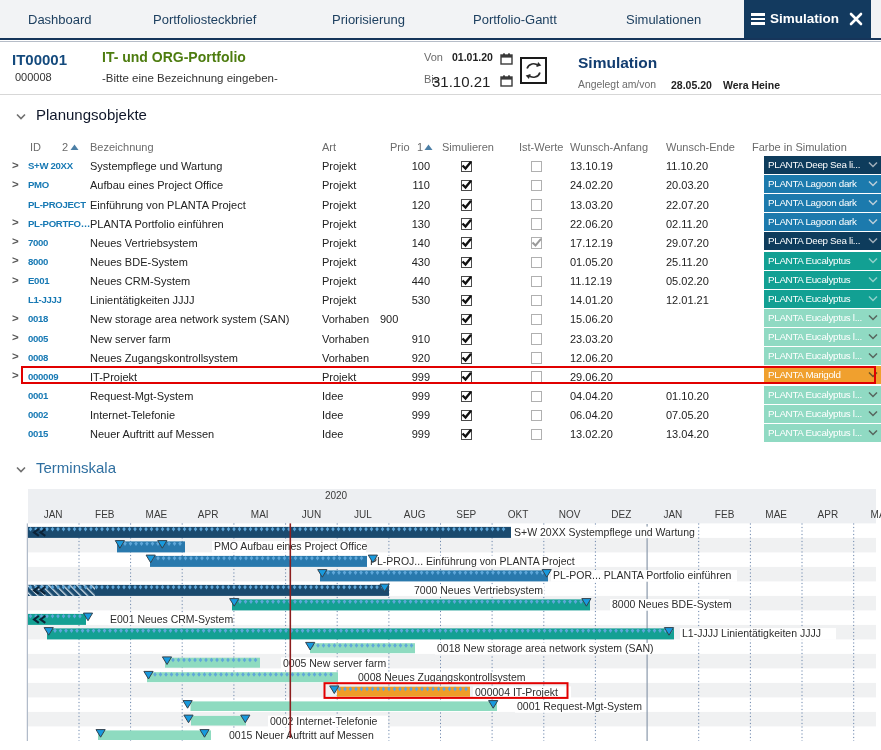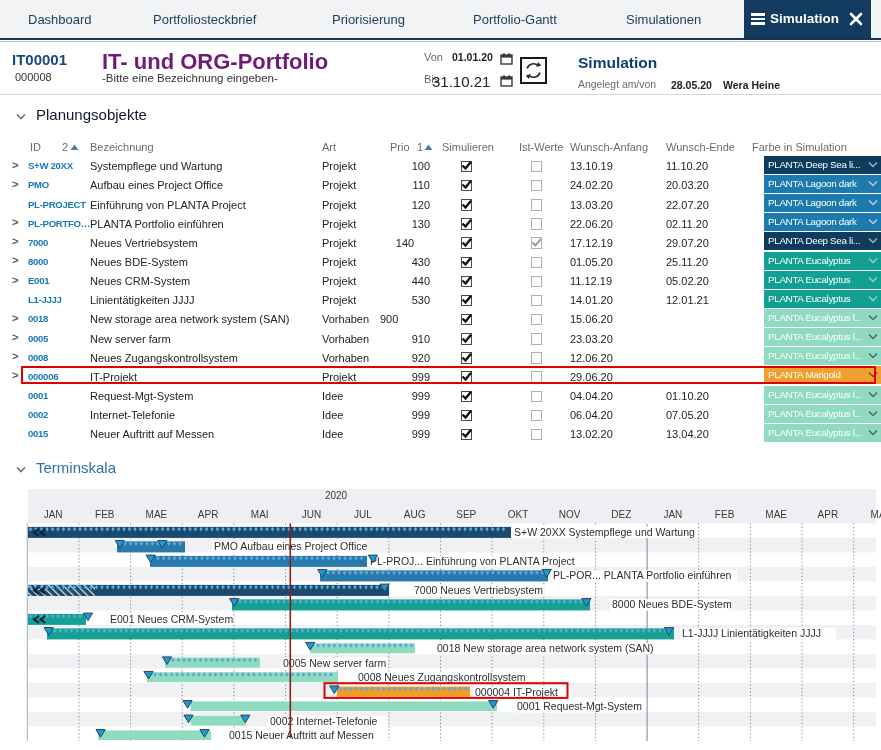--- a/index.html
+++ b/index.html
@@ -25,21 +25,21 @@
 <div class="abs" style="left:751px;top:22px;width:14px;height:2.5px;background:#fff;"></div>
 <div class="abs" style="left:770px;top:11px;font-size:13.5px;font-weight:bold;color:#fff;">Simulation</div>
 <svg class="abs" style="left:849px;top:12px;" width="14" height="14">
     <path d="M2,2 L12,12 M12,2 L2,12" stroke="#fff" stroke-width="2.6" stroke-linecap="round"></path>
   </svg>
 <div class="abs" style="left:0;top:37.5px;width:881px;height:2.2px;background:#16355a;"></div>
 <div class="abs" style="left:0;top:41.3px;width:881px;height:1px;background:#b6bdc8;"></div>
 
 <div class="abs" style="left:12px;top:51px;font-size:15px;font-weight:bold;color:#144a7d;">IT00001</div>
 <div class="abs" style="left:15px;top:71px;font-size:11px;color:#333;">000008</div>
-<div class="abs" style="left:102px;top:49px;font-size:22px;font-weight:bold;color:#701a75;">IT- und ORG-Portfolio</div>
+<div class="abs" style="left:102px;top:49px;font-size:14px;font-weight:bold;color:#4d7c0f;">IT- und ORG-Portfolio</div>
 <div class="abs" style="left:102px;top:72px;font-size:11.5px;color:#333;">-Bitte eine Bezeichnung eingeben-</div>
 <div class="g" style="left:424px;top:51px;">Von</div>
 <div class="t" style="left:452px;top:51px;font-weight:bold;font-size:10.5px;">01.01.20</div>
 <div class="g" style="left:424px;top:73px;">Bis</div>
 <div class="t" style="left:432px;top:73px;font-weight:normal;font-size:15px;">31.10.21</div>
 <svg class="abs" style="left:500px;top:53px;" width="13" height="12" viewBox="0 0 13 12">
     <rect x="1" y="2" width="11" height="9" fill="none" stroke="#3a3a3a" stroke-width="1.4"></rect>
     <rect x="1" y="2" width="11" height="2.6" fill="#3a3a3a"></rect>
     <rect x="3" y="0.4" width="2" height="2.4" fill="#3a3a3a"></rect>
     <rect x="8" y="0.4" width="2" height="2.4" fill="#3a3a3a"></rect>
@@ -148,21 +148,21 @@
 <div class="chk" style="left:530.5px;top:218.2px;border:1.3px solid #b0b0b0;"></div>
 <div class="t" style="left:570px;top:217.6px;">22.06.20</div>
 <div class="t" style="left:666px;top:217.6px;">02.11.20</div>
 <div class="cell" style="top:213.2px;background:#1c7aad;"><span style="padding-left:4px;">PLANTA Lagoon dark</span><svg style="position:absolute;right:8px;top:6px;" width="10" height="6">
       <path d="M1,0.5 L5,4.5 L9,0.5" stroke="#b9cdd9" stroke-width="1.5" fill="none"></path>
     </svg></div>
 <div class="abs" style="left:12px;top:235.3px;font-size:11.5px;font-weight:bold;color:#575757;">&gt;</div>
 <div class="id" style="left:28px;top:236.8px;">7000</div>
 <div class="t" style="left:90px;top:236.8px;">Neues Vertriebsystem</div>
 <div class="t" style="left:322px;top:236.8px;">Projekt</div>
-<div class="t" style="left:380px;top:236.8px;width:50px;text-align:center;">140</div>
+<div class="t" style="left:380px;top:236.8px;width:50px;text-align:right;">140</div>
 <div class="chk" style="left:460.5px;top:237.4px;border:1.3px solid #4a4a4a;">
     <svg style="position:absolute;left:-1.5px;top:-2.5px;" width="14" height="14">
       <path d="M2.5,6.5 L5.5,9.5 L11,2.8" stroke="#111" stroke-width="2.4" fill="none"></path>
     </svg>
   </div>
 <div class="chk" style="left:530.5px;top:237.4px;border:1.3px solid #b0b0b0;">
     <svg style="position:absolute;left:-1.5px;top:-2.5px;" width="14" height="14">
       <path d="M2.5,6.5 L5.5,9.5 L11,2.8" stroke="#9a9a9a" stroke-width="2" fill="none"></path>
     </svg>
   </div>
@@ -257,21 +257,21 @@
     <svg style="position:absolute;left:-1.5px;top:-2.5px;" width="14" height="14">
       <path d="M2.5,6.5 L5.5,9.5 L11,2.8" stroke="#111" stroke-width="2.4" fill="none"></path>
     </svg>
   </div>
 <div class="chk" style="left:530.5px;top:352.2px;border:1.3px solid #b0b0b0;"></div>
 <div class="t" style="left:570px;top:351.6px;">12.06.20</div>
 <div class="cell" style="top:347.2px;background:#90dac3;"><span style="padding-left:4px;">PLANTA Eucalyptus l...</span><svg style="position:absolute;right:8px;top:6px;" width="10" height="6">
       <path d="M1,0.5 L5,4.5 L9,0.5" stroke="#57675f" stroke-width="1.5" fill="none"></path>
     </svg></div>
 <div class="abs" style="left:12px;top:369.2px;font-size:11.5px;font-weight:bold;color:#575757;">&gt;</div>
-<div class="id" style="left:28px;top:370.7px;">000006</div>
+<div class="id" style="left:28px;top:370.7px;">000009</div>
 <div class="t" style="left:90px;top:370.7px;">IT-Projekt</div>
 <div class="t" style="left:322px;top:370.7px;">Projekt</div>
 <div class="t" style="left:380px;top:370.7px;width:50px;text-align:right;">999</div>
 <div class="chk" style="left:460.5px;top:371.3px;border:1.3px solid #4a4a4a;">
     <svg style="position:absolute;left:-1.5px;top:-2.5px;" width="14" height="14">
       <path d="M2.5,6.5 L5.5,9.5 L11,2.8" stroke="#111" stroke-width="2.4" fill="none"></path>
     </svg>
   </div>
 <div class="chk" style="left:530.5px;top:371.3px;border:1.3px solid #b0b0b0;"></div>
 <div class="t" style="left:570px;top:370.7px;">29.06.20</div>

